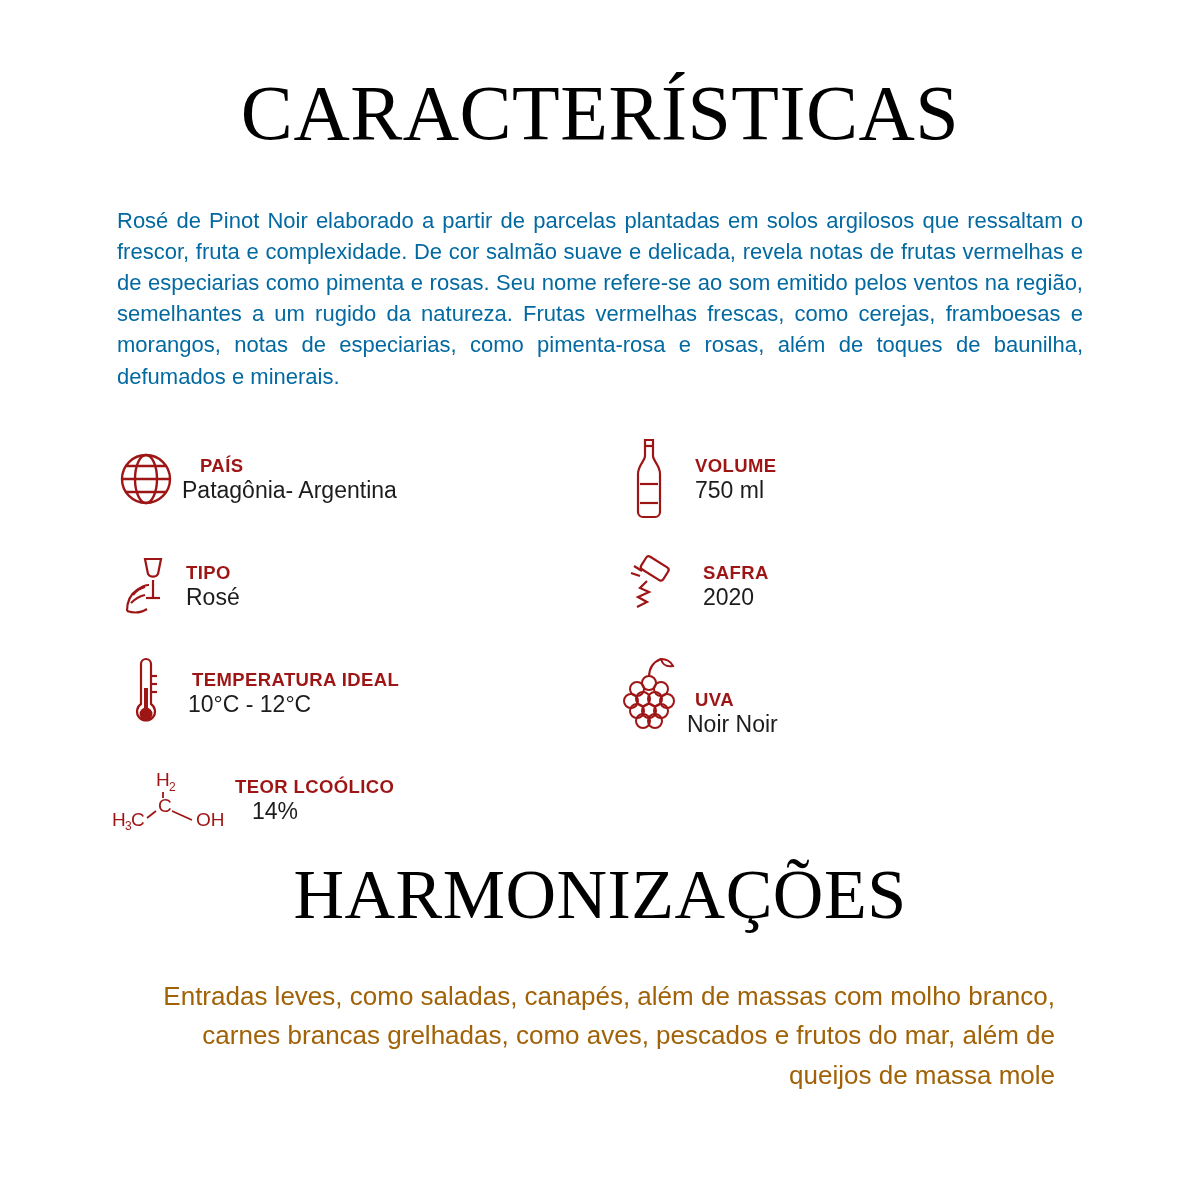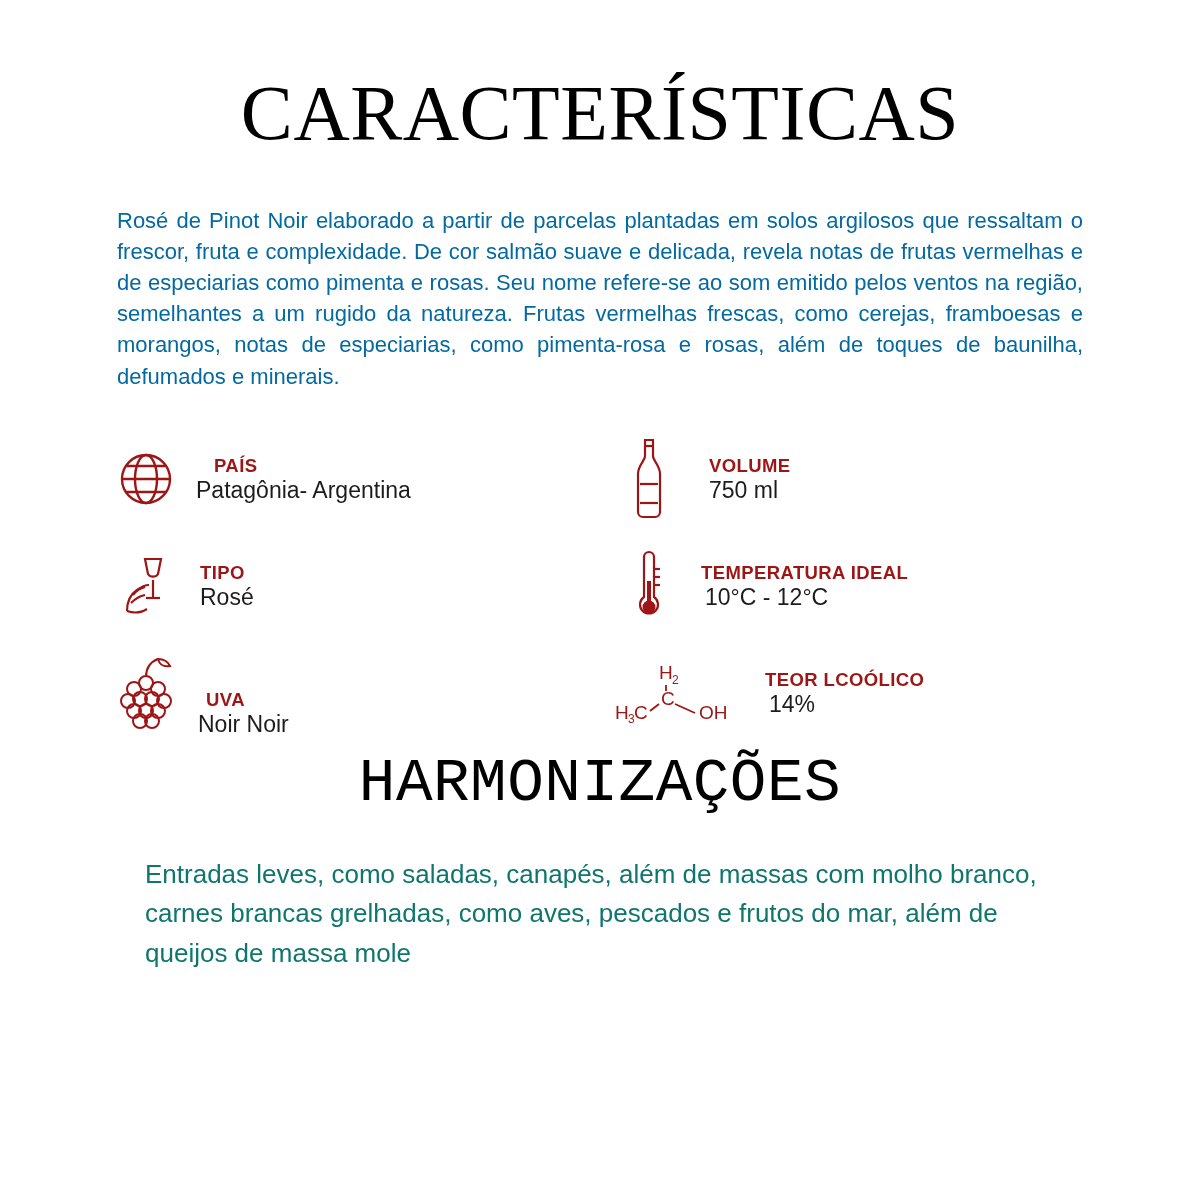--- a/index.html
+++ b/index.html
@@ -29,23 +29,22 @@
     text-align: center;
     font-weight: 400;
     letter-spacing: 0.5px;
     line-height: 1;
   }
   #characteristics-title {
     font-size: 78px;
     padding-top: 22px;
   }
   #pairings-title {
-    font-size: 61px;
+    font-size: 70px;
     margin-top: 6px;
-    font-family: Liberation Mono, monospace;
   }
 
   
   .intro {
     margin: 26px auto 0 auto;
     width: 966px;
     font-size: 22px;
     line-height: 1.42;
     text-align: justify;
     color: #0369a1;
@@ -56,21 +55,20 @@
     margin: 34px auto 0 auto;
     width: 980px;
     display: grid;
     grid-template-columns: 1fr 1fr;
     grid-auto-rows: 107px;
     column-gap: 26px;
   }
   .spec {
     display: flex;
     align-items: center;
-    gap: 14px;
   }
   .spec .icon {
     flex: 0 0 auto;
     width: 72px;
     height: 80px;
     display: flex;
     align-items: center;
     justify-content: center;
     color: #9e1515;
   }
@@ -95,34 +93,34 @@
   .spec.tipo .label { margin-left: 4px; }
   .spec.tipo .value { margin-left: 4px; }
   .spec.produtor .label { margin-left: 14px; }
   .spec.produtor .value { margin-left: 14px; }
   .spec.uva .label { margin-left: 10px; margin-top: 40px; }
   .spec.uva .value { margin-left: 2px; }
   .spec.volume .label { margin-left: 10px; }
   .spec.volume .value { margin-left: 10px; }
   .spec.safra .label { margin-left: 18px; }
   .spec.safra .value { margin-left: 18px; }
-  .spec.temperatura .label { margin-left: 2px; }
+  .spec.temperatura .label { margin-left: 10px; }
   .spec.temperatura .value { margin-left: 6px; }
   .spec.teor { align-items: center; }
-  .spec.teor .label { margin-left: 18px; }
+  .spec.teor .label { margin-left: 5px; }
   .spec.teor .value { margin-left: 22px; }
 
   
   .pairings-text {
     margin: 16px auto 0 auto;
     width: 910px;
-    text-align: left;
+    text-align: right;
     font-size: 26px;
     line-height: 1.52;
-    color: #0f766e;
+    color: #a16207;
   }
 
   svg { display: block; }
 </style>
 </head>
 <body>
 
 <div class="page">
 
   <h1 class="section-title" id="characteristics-title">CARACTERÍSTICAS</h1>
@@ -173,20 +171,34 @@
           <path d="M18 44 c3 -4 8 -7 12 -8"></path>
           <path d="M16 52 c4 -4 9 -7 14 -8"></path>
         </svg>
       </span>
       <span class="txt">
         <span class="label">TIPO</span>
         <span class="value">Rosé</span>
       </span>
     </div>
 
+    <div class="spec safra">
+      <span class="icon">
+        <svg width="70" height="70" viewBox="0 0 70 70" fill="none" stroke="#9e1515" stroke-width="2.2">
+          <rect x="28" y="10" width="26" height="15" rx="3" transform="rotate(32 41 17)"></rect>
+          <line x1="28" y1="20" x2="20" y2="15"></line>
+          <line x1="26" y1="25" x2="17" y2="22"></line>
+          <path d="M33 30 l-7 7 l9 4 l-11 5 l9 5 l-10 5"></path>
+        </svg>
+      </span>
+      <span class="txt">
+        <span class="label">SAFRA</span>
+        <span class="value">2020</span>
+      </span>
+    </div>
 
 
     <div class="spec temperatura">
       <span class="icon">
         <svg width="34" height="78" viewBox="0 0 34 78" fill="none" stroke="#9e1515" stroke-width="2.2">
           <path d="M12 10 a5 5 0 0 1 10 0 v40 a9 9 0 1 1 -10 0 z"></path>
           <circle cx="17" cy="60" r="6.5" fill="#9e1515" stroke="none"></circle>
           <line x1="17" y1="34" x2="17" y2="56" stroke-width="4"></line>
           <line x1="23" y1="22" x2="28" y2="22"></line>
           <line x1="23" y1="30" x2="28" y2="30"></line>

